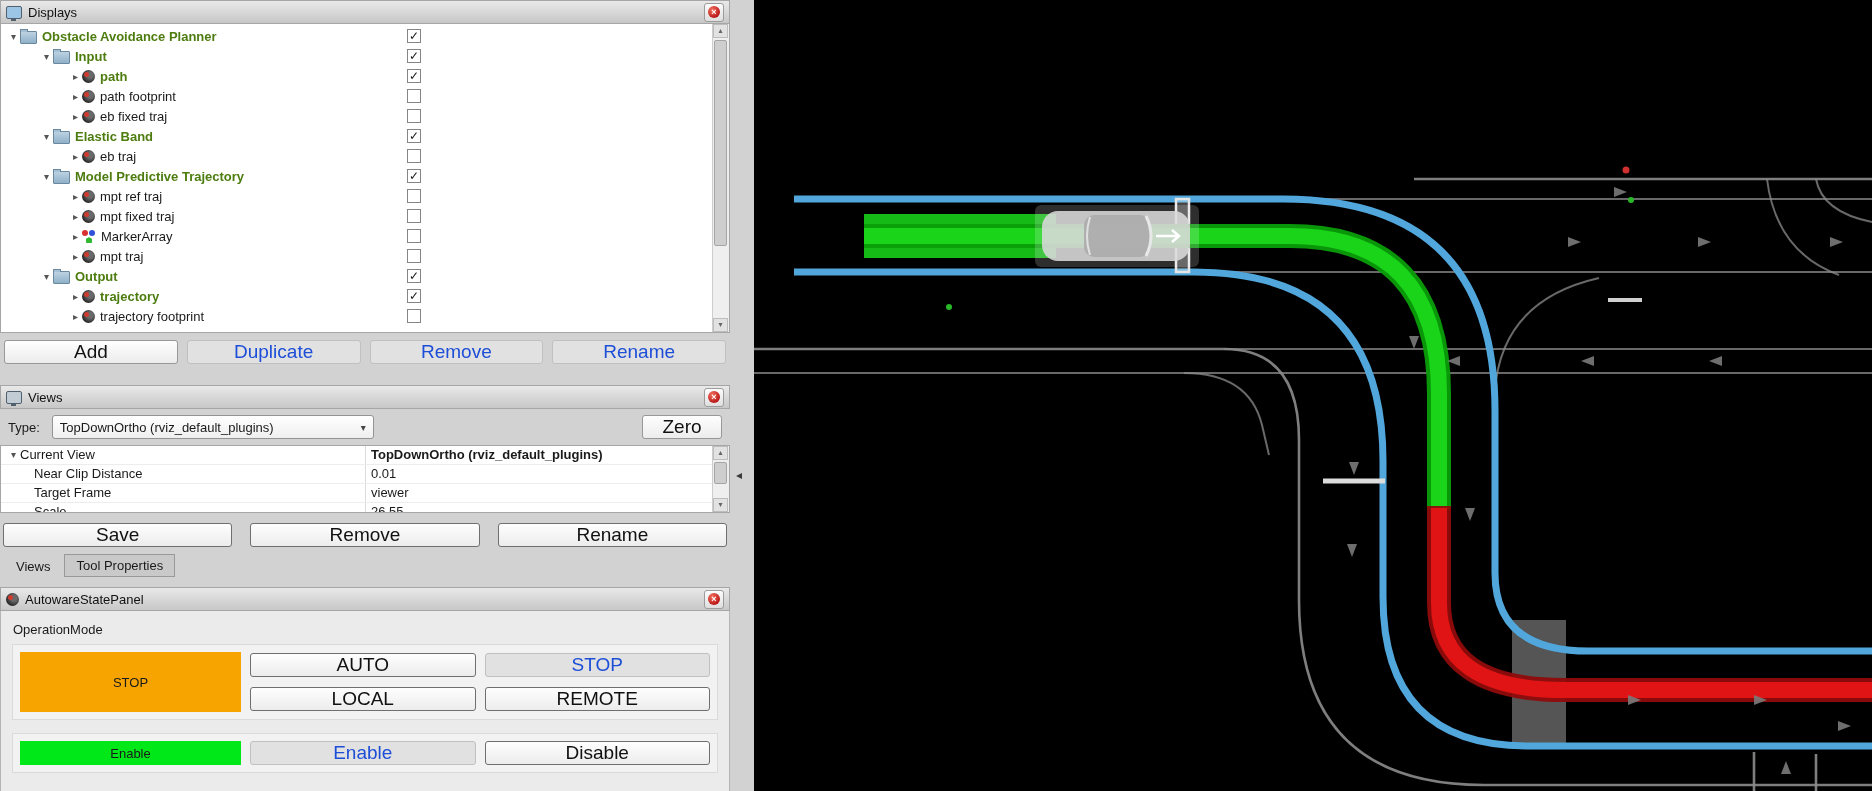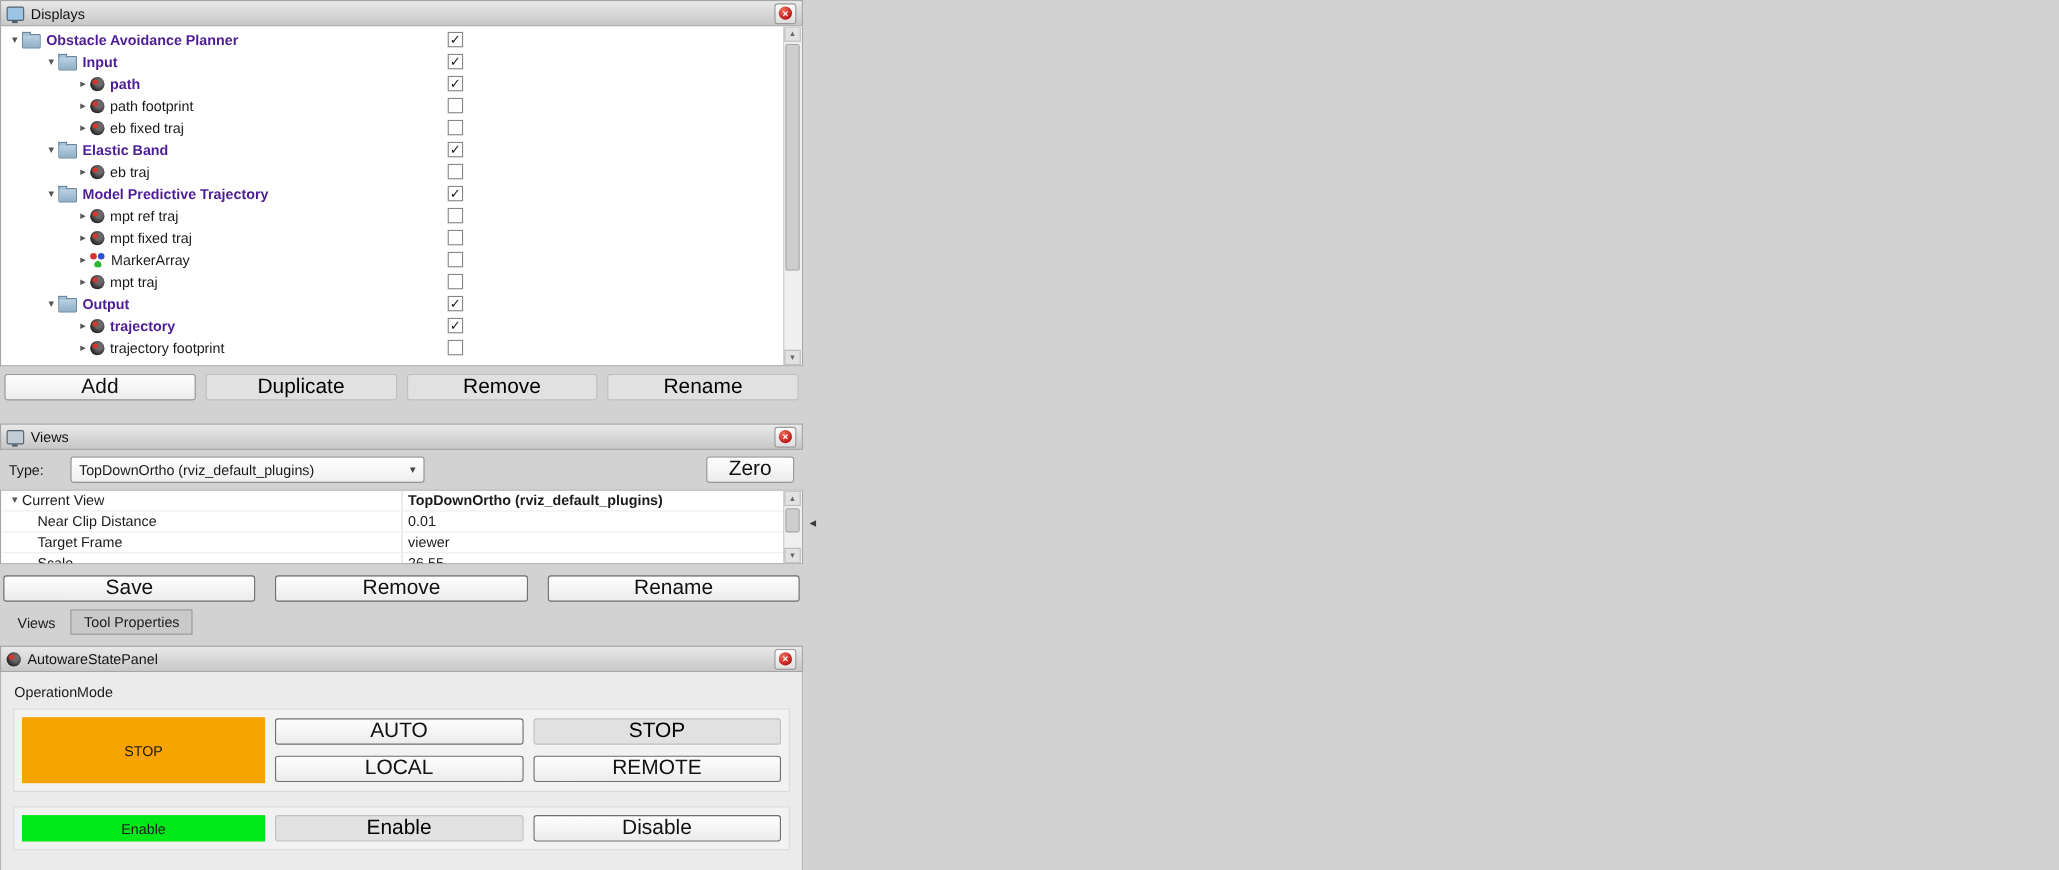--- a/index.html
+++ b/index.html
@@ -1,21 +1,21 @@
 <!DOCTYPE html>
 <html><head>
 <meta charset="utf-8">
 <style>
   html,body{margin:0;padding:0;}
   body{
     width:1872px;height:791px;overflow:hidden;
     background:#d2d2d2;color:#1a1a1a;
     font-family:"Liberation Sans",sans-serif;font-size:13px;
   }
-  .app{display:flex;width:1872px;height:579px;position:relative;flex-direction:column;}
+  .app{display:flex;width:1872px;height:579px;position:relative;}
   .left{width:754px;box-sizing:border-box;padding-right:24px;display:flex;flex-direction:column;background:#d2d2d2;}
   .gutter-arrow{position:absolute;left:736px;top:468px;font-size:12px;color:#3a3a3a;z-index:5;}
   .viz{flex:1;background:#000;}
 
   
   .phead{height:24px;background:linear-gradient(#e9e9e9,#c7c7c7);border:1px solid #a6a6a6;
          display:flex;align-items:center;gap:6px;padding:0 5px;box-sizing:border-box;}
   .ptitle{flex:1;font-size:13px;color:#111;white-space:nowrap;}
   .close-btn{width:18px;height:17px;border:1px solid #9c9c9c;border-radius:3px;
              background:linear-gradient(#fdfdfd,#dedede);display:flex;align-items:center;justify-content:center;}
@@ -40,44 +40,44 @@
          border:1px solid #6a889e;border-bottom:none;}
 
   
   .tree-wrap{height:308px;background:#fff;border:1px solid #a6a6a6;border-top:none;position:relative;overflow:hidden;}
   .tree{position:absolute;top:2px;left:0;right:16px;}
   .trow{height:20px;display:flex;align-items:center;position:relative;}
   .trow.lv0{padding-left:6px;} .trow.lv1{padding-left:39px;} .trow.lv2{padding-left:68px;}
   .twist{width:13px;flex:none;color:#555;font-size:10px;text-align:center;}
   .twist.open::before{content:"▾";} .twist.closed::before{content:"▸";}
   .tlabel{margin-left:5px;white-space:nowrap;}
-  .tlabel.em{font-weight:bold;color:#4c1d95;}
+  .tlabel.em{font-weight:bold;color:#4d7c0f;}
   .cb{position:absolute;left:406px;top:3px;width:14px;height:14px;box-sizing:border-box;
       border:1px solid #858585;background:#fff;font-size:12px;line-height:12px;text-align:center;color:#1c1c1c;}
   .cb.checked::after{content:"✓";}
 
   
   .sbar{position:absolute;top:0;right:0;bottom:0;width:16px;background:#efefef;border-left:1px solid #cdcdcd;}
   .sbtn{position:absolute;left:0;width:15px;height:14px;background:#e2e2e2;border:1px solid #bdbdbd;
         box-sizing:border-box;color:#666;font-size:8px;text-align:center;line-height:12px;}
   .sbtn.up{top:0;} .sbtn.down{bottom:0;}
   .sthumb{position:absolute;left:1px;width:13px;background:#cecece;border:1px solid #a5a5a5;border-radius:2px;box-sizing:border-box;}
 
   
   .btn{height:24px;box-sizing:border-box;border:1px solid #989898;border-radius:3px;
        background:linear-gradient(#fefefe,#ececec);display:flex;align-items:center;justify-content:center;
        font-size:19px;color:#111;white-space:nowrap;}
   .btn.dark{border-color:#6f6f6f;}
-  .btn.disabled{color:#000000;background:#e1e1e1;border-color:#c0c0c0;}
+  .btn.disabled{color:#1d4ed8;background:#e1e1e1;border-color:#c0c0c0;}
   .btn-row{display:flex;gap:9px;padding:7px 4px 8px 4px;}
   .btn-row .btn{flex:1;}
 
   
   .views-sec{margin-top:13px;}
-  .type-row{display:flex;align-items:center;gap:24px;padding:6px 8px 0 8px;}
+  .type-row{display:flex;align-items:center;gap:12px;padding:6px 8px 0 8px;}
   .type-label{white-space:nowrap;}
   .combo{width:322px;height:24px;box-sizing:border-box;border:1px solid #949494;border-radius:3px;
          background:linear-gradient(#ffffff,#efefef);display:flex;align-items:center;padding:0 7px;gap:6px;}
   .combo-text{flex:1;white-space:nowrap;overflow:hidden;}
   .combo-arrow{color:#444;font-size:10px;}
   .zero-btn{width:80px;margin-left:auto;}
   .vtable{margin-top:6px;height:66px;background:#fff;border:1px solid #a6a6a6;position:relative;overflow:hidden;}
   .vt-row{height:18px;line-height:18px;display:flex;border-bottom:1px solid #ededed;}
   .vt-name{width:364px;box-sizing:border-box;padding-left:33px;white-space:nowrap;overflow:hidden;display:flex;align-items:center;}
   .vt-root .vt-name{padding-left:6px;font-weight:normal;}

